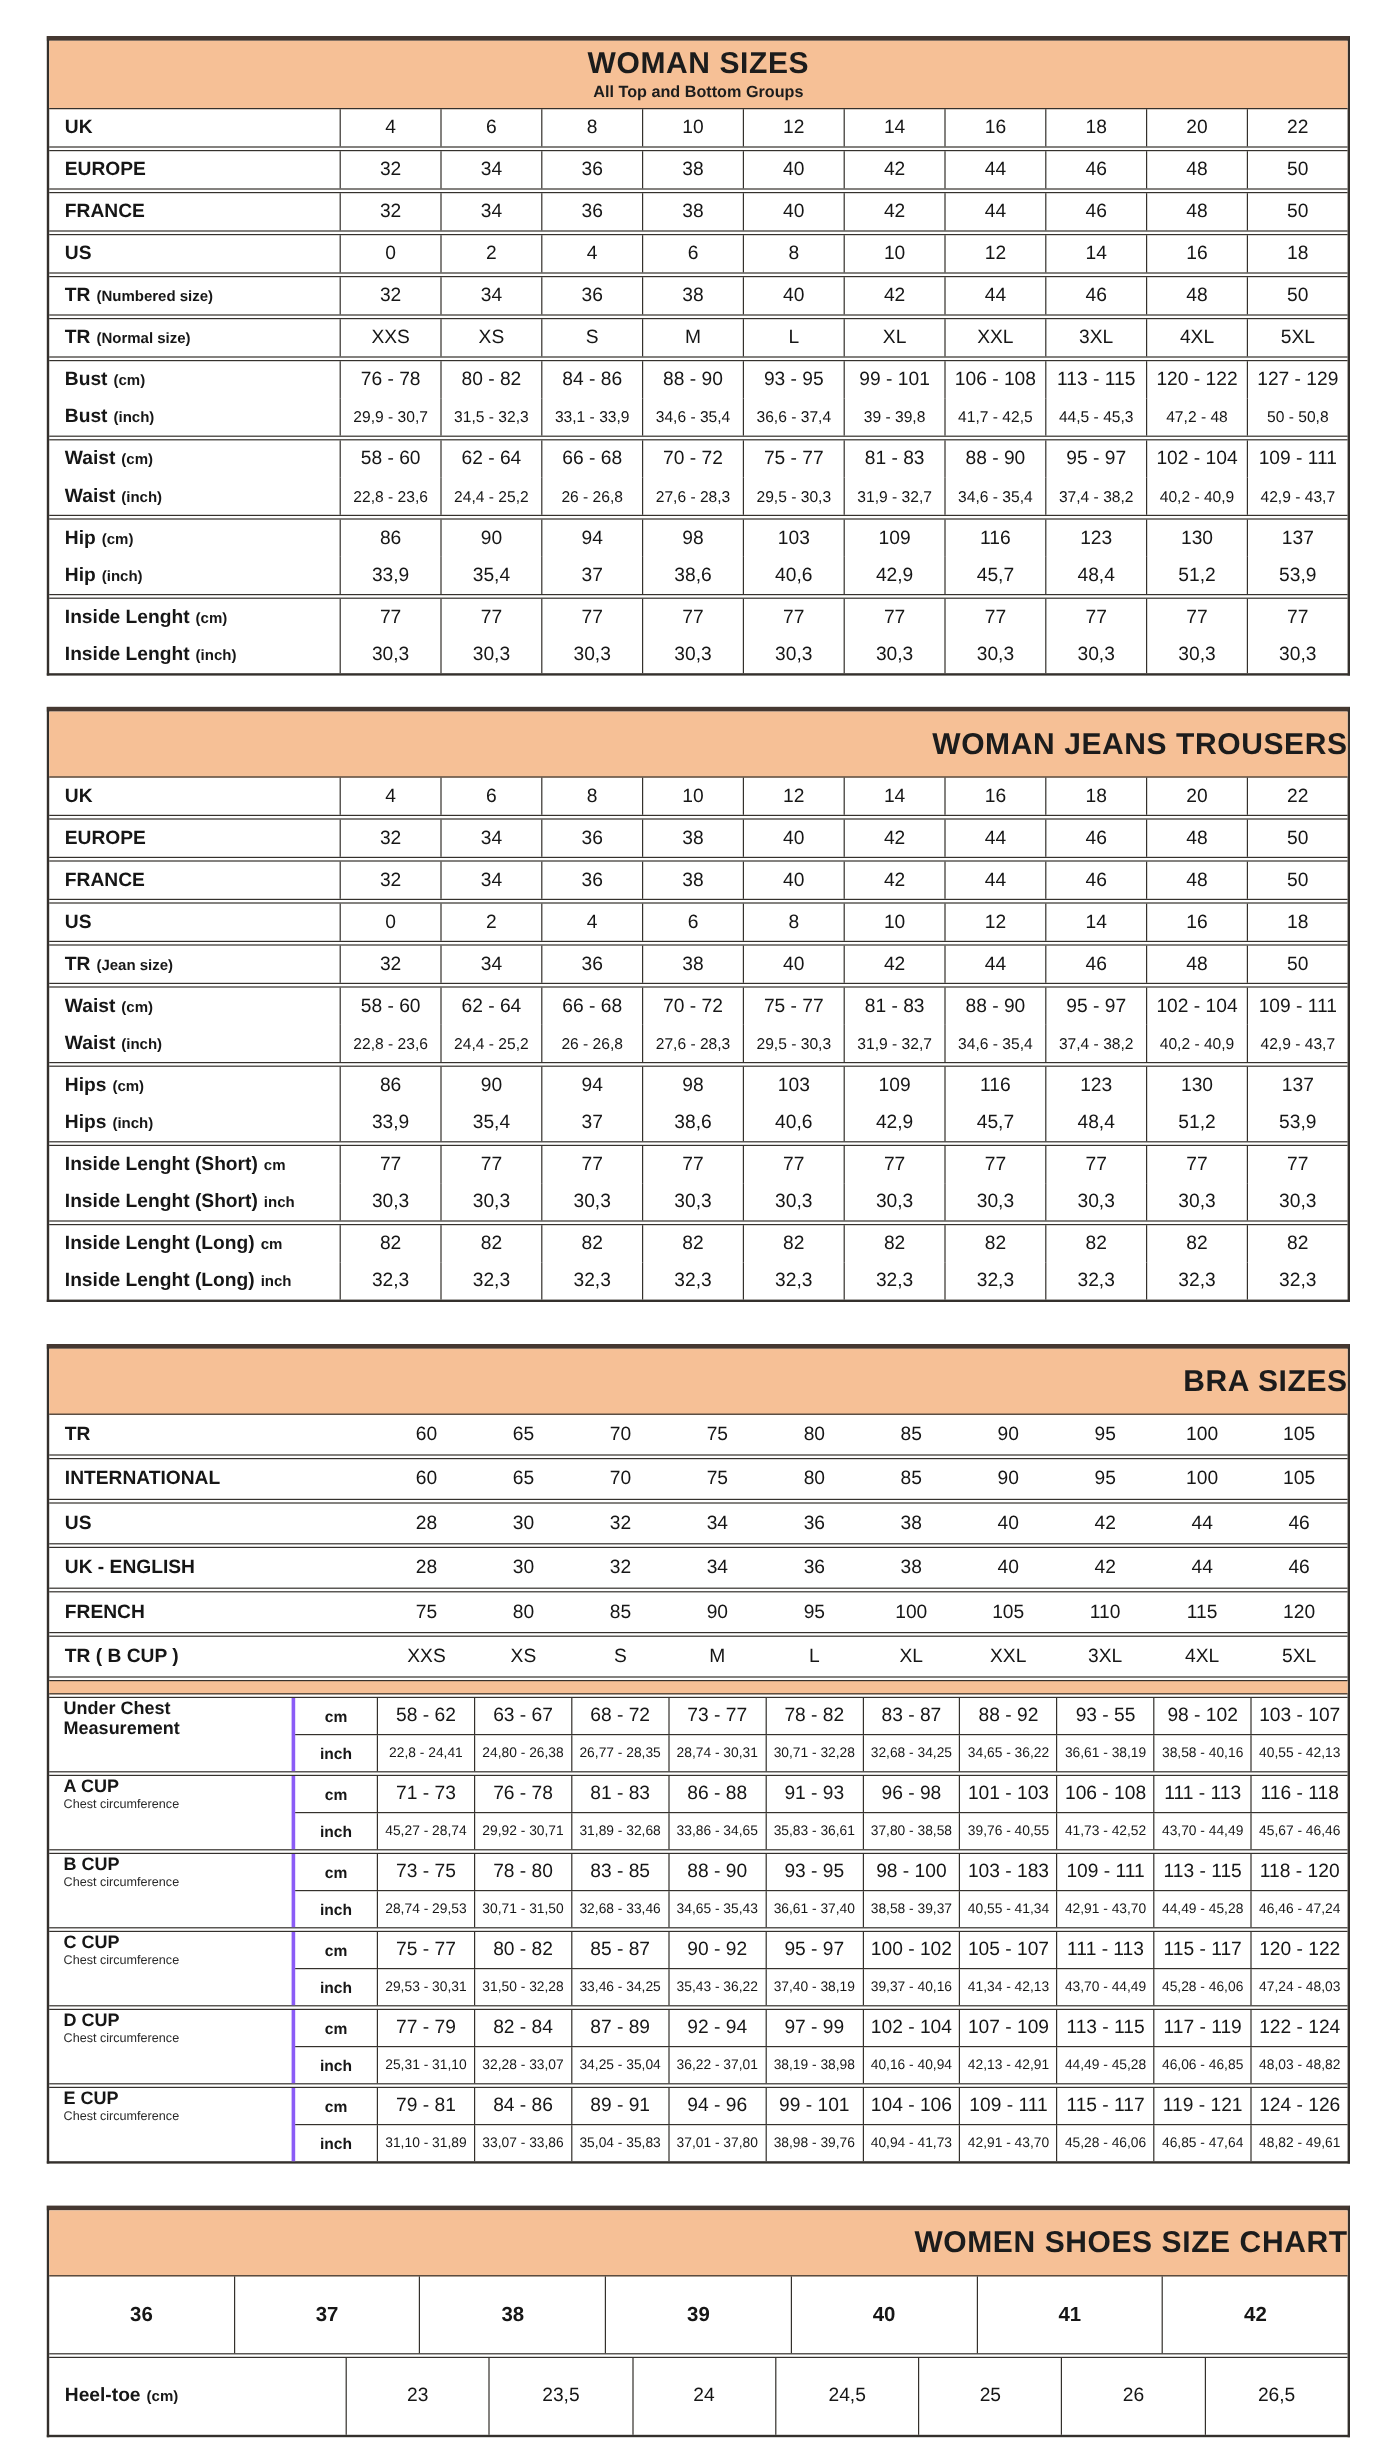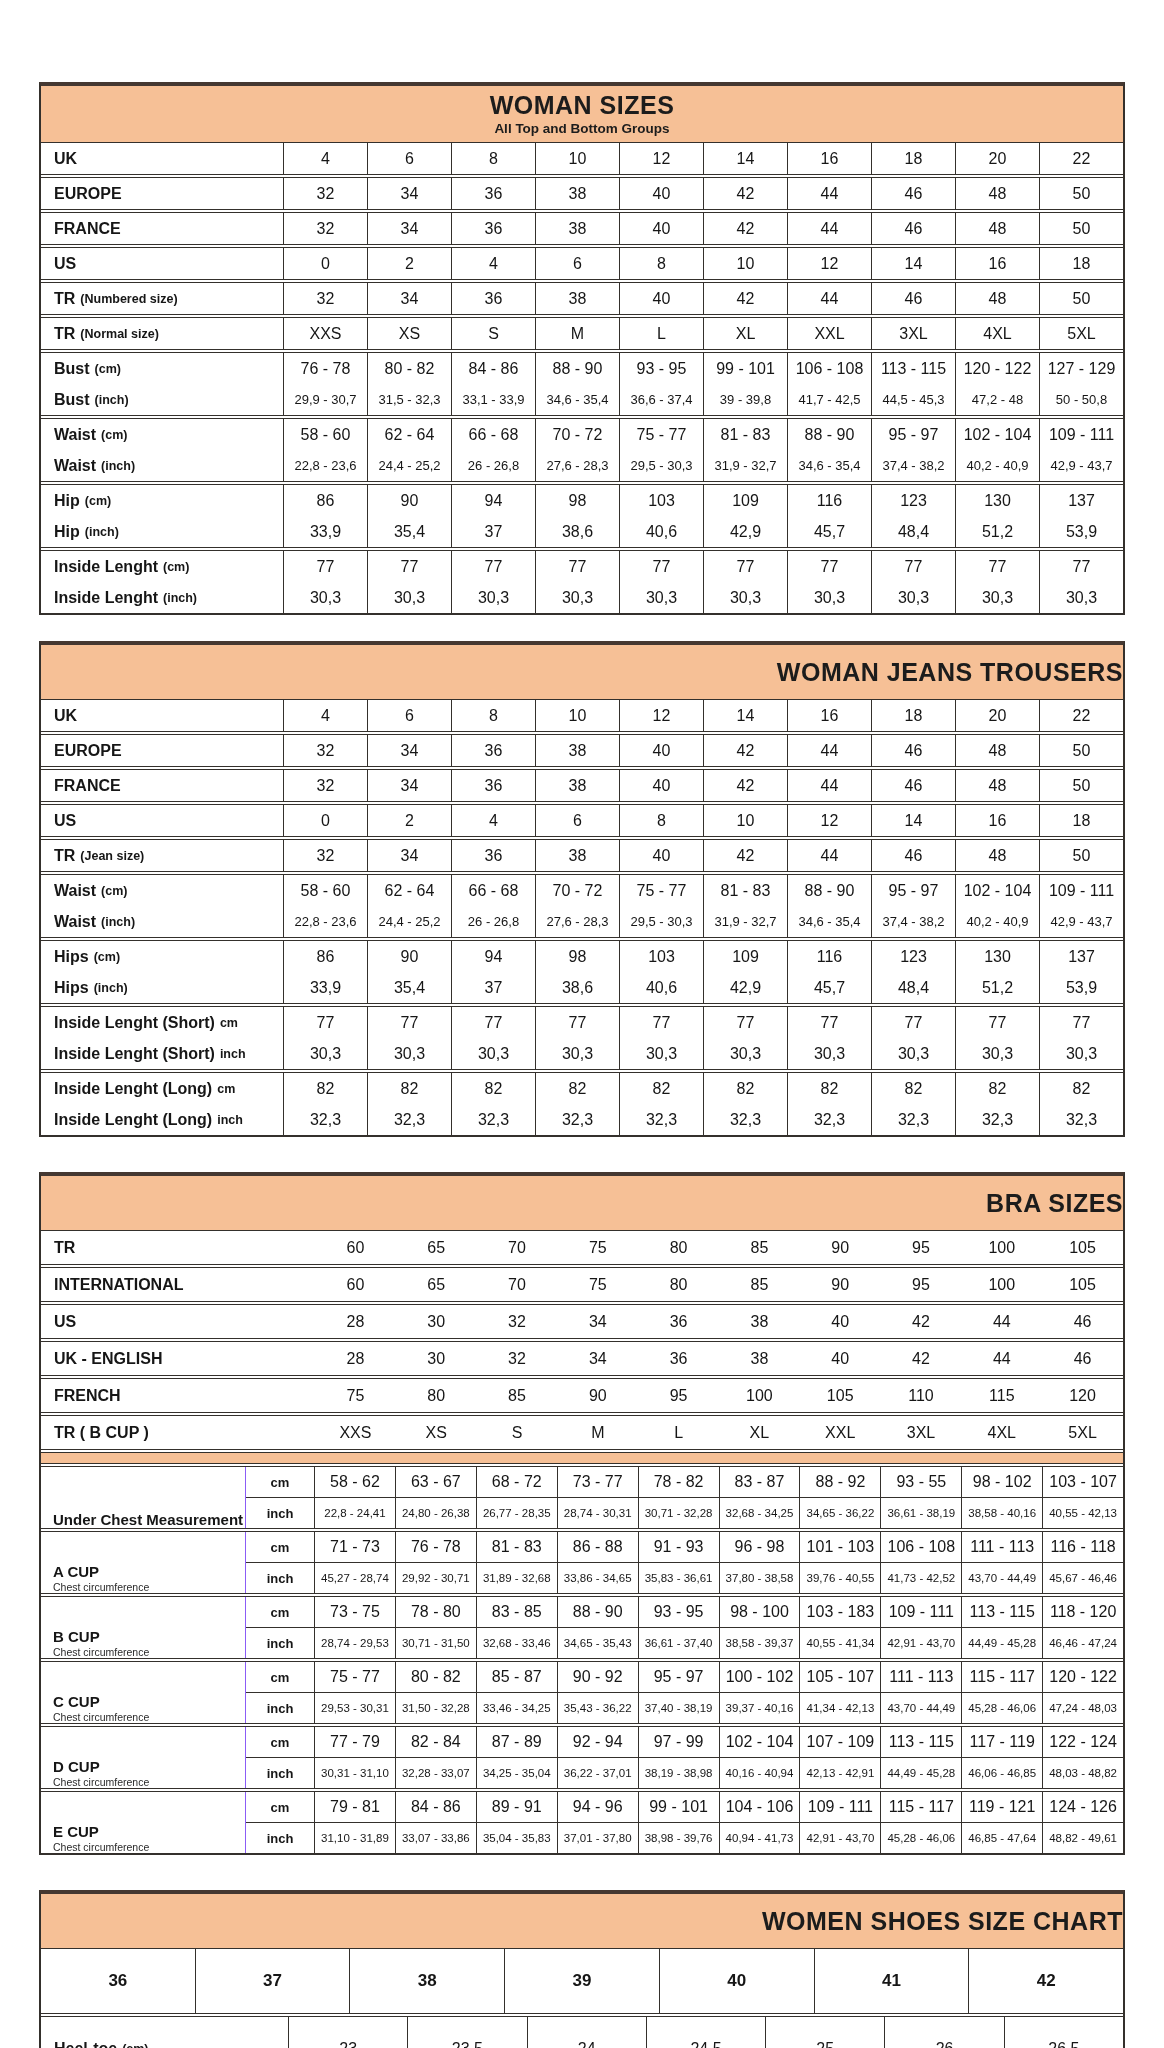--- a/index.html
+++ b/index.html
@@ -1,17 +1,17 @@
 <!DOCTYPE html>
 <html><head>
 <meta charset="utf-8">
 <style>
   html,body{margin:0;padding:0;background:#ffffff;}
   .page{position:relative;width:1164px;height:2048px;background:#ffffff;
-        font-family:"Liberation Sans",sans-serif;color:#161616;box-sizing:border-box;padding-top:82px;}
+        font-family:"Liberation Sans",sans-serif;color:#161616;box-sizing:border-box;padding-top:30px;}
   .tbl{width:1086px;margin-left:39px;background:#fff;border:2px solid #34302c;border-top:4px solid #453831;box-sizing:border-box;}
   .tbl + .tbl{margin-top:26px;}
   #tbl-bra{margin-top:35px;}
   #tbl-shoes{margin-top:35px;}
   .tbl-head{background:#f6c096;border-bottom:1px solid #34302c;display:flex;flex-direction:column;justify-content:center;align-items:center;}
   .head-t1{height:56px;}
   .head-std{height:54px;align-items:flex-end;}
   .tbl-title{font-size:25px;font-weight:800;letter-spacing:.5px;color:#1c1c1c;line-height:1.05;}
   .tbl-subtitle{font-size:13.5px;font-weight:700;color:#1c1c1c;margin-top:2px;}
   .tbl-body{display:block;}
@@ -23,21 +23,21 @@
            font-size:16px;color:#161616;box-sizing:border-box;}
   .sz-cell:last-child{border-right:none;}
   .sz-val{flex:1 1 0;text-align:center;}
   .sz-sm{font-size:13px;}
   .sz-xs{font-size:11.5px;}
   .sz-label{justify-content:flex-start;padding-left:13px;font-weight:700;flex:0 0 auto;}
   .lbl-note{font-weight:700;font-size:12.5px;margin-left:5px;}
   .plain .sz-cell{border-right:none;}
   .bra-band{height:10px;background:#f6c096;}
   .cup-section{display:flex;align-items:stretch;}
-  .cup-label{flex:0 0 205px;border-right:1px solid #8b5cf6;display:flex;flex-direction:column;justify-content:flex-end;
+  .cup-label{flex:0 0 205px;border-right:3px solid #8b5cf6;display:flex;flex-direction:column;justify-content:flex-start;
              padding-left:12px;box-sizing:border-box;}
   .cup-label .main{font-weight:700;font-size:15px;line-height:1.15;}
   .cup-label .sub{font-size:10.5px;color:#2a2a2a;margin-top:1px;}
   .cup-rows{flex:1 1 auto;display:flex;flex-direction:column;}
   .cup-row{display:flex;height:30px;}
   .cup-row:first-child{border-bottom:1px solid #34302c;}
   .unit-cell{flex:0 0 69px;font-weight:700;font-size:13px;}
   #tbl-shoes .sz-section:first-child .sz-val{font-weight:700;font-size:17px;}
   #tbl-bra .plain .sz-label{flex:0 0 274px;}
 </style>
@@ -782,21 +782,21 @@
               <div class="sz-cell sz-val">92 - 94</div>
               <div class="sz-cell sz-val">97 - 99</div>
               <div class="sz-cell sz-val">102 - 104</div>
               <div class="sz-cell sz-val">107 - 109</div>
               <div class="sz-cell sz-val">113 - 115</div>
               <div class="sz-cell sz-val">117 - 119</div>
               <div class="sz-cell sz-val">122 - 124</div>
             </div>
             <div class="cup-row">
               <div class="sz-cell unit-cell">inch</div>
-              <div class="sz-cell sz-val sz-xs">30,31 - 31,10</div>
+              <div class="sz-cell sz-val sz-xs">25,31 - 31,10</div>
               <div class="sz-cell sz-val sz-xs">32,28 - 33,07</div>
               <div class="sz-cell sz-val sz-xs">34,25 - 35,04</div>
               <div class="sz-cell sz-val sz-xs">36,22 - 37,01</div>
               <div class="sz-cell sz-val sz-xs">38,19 - 38,98</div>
               <div class="sz-cell sz-val sz-xs">40,16 - 40,94</div>
               <div class="sz-cell sz-val sz-xs">42,13 - 42,91</div>
               <div class="sz-cell sz-val sz-xs">44,49 - 45,28</div>
               <div class="sz-cell sz-val sz-xs">46,06 - 46,85</div>
               <div class="sz-cell sz-val sz-xs">48,03 - 48,82</div>
             </div>

